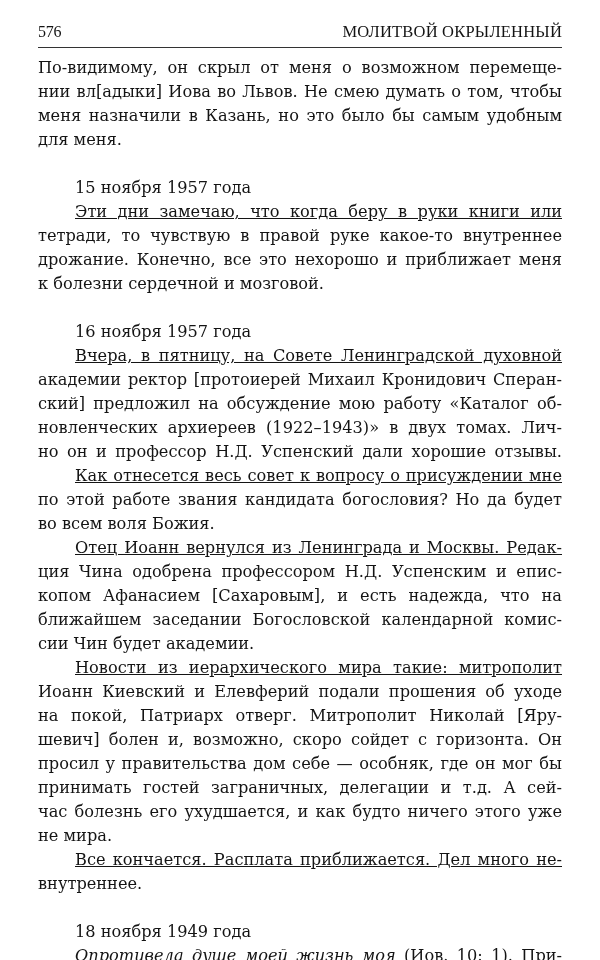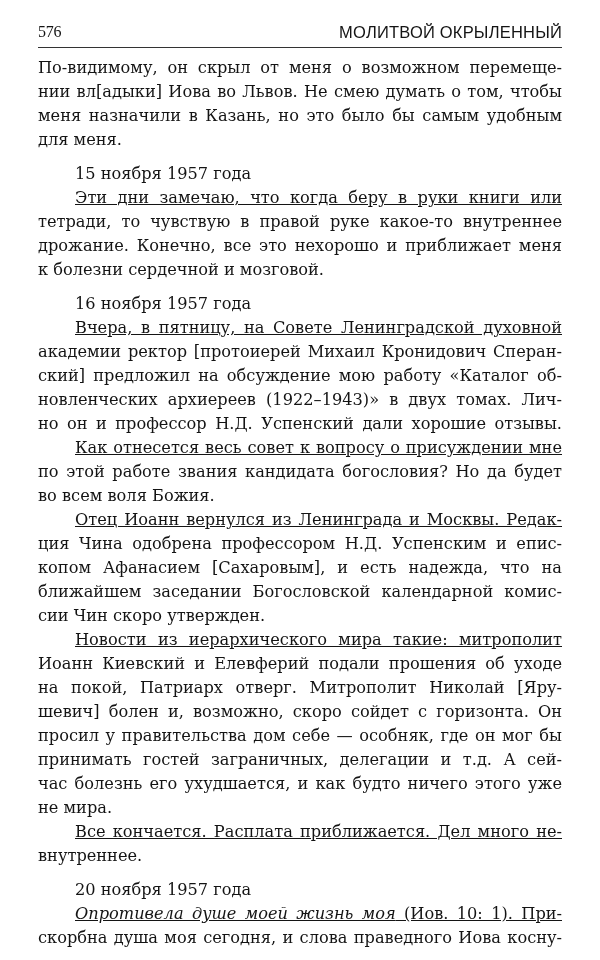--- a/index.html
+++ b/index.html
@@ -2,23 +2,23 @@
 <html><head>
 <meta charset="utf-8">
 <style>
   html, body { margin: 0; padding: 0; background: #ffffff; }
   body { width: 600px; height: 960px; overflow: hidden; position: relative; color: #141414;
          font-family: "DejaVu Serif", "Liberation Serif", serif; }
   .page { position: absolute; left: 38px; top: 20px; width: 524px; }
   .running-head { display: flex; justify-content: space-between; align-items: center;
                   height: 24px; border-bottom: 1.5px solid #333; padding-bottom: 3px; }
   .page-number { font-family: "Liberation Serif", serif; font-size: 16px; letter-spacing: -0.3px; }
-  .running-title { font-family: Liberation Sans, sans-serif; font-size: 16.5px; letter-spacing: 0.2px; }
+  .running-title { font-family: Liberation Serif, serif; font-size: 16.5px; letter-spacing: 0.2px; }
   .body-text { margin-top: 8px; font-size: 16.2px; line-height: 24px; }
-  .date { margin-top: 10px; text-indent: 37px; font-size: 16.2px; line-height: 24px; }
+  .date { margin-top: 24px; text-indent: 37px; font-size: 16.2px; line-height: 24px; }
   .line { display: block; text-align: justify; text-align-last: justify; white-space: nowrap; }
   .line.end { text-align-last: left; }
   .line.first { text-indent: 37px; text-decoration: underline; }
   .it { font-style: italic; }
   .section { margin-top: 0; }
 </style>
 </head>
 <body>
 
 <div class="page">
@@ -56,38 +56,38 @@
     <div class="section">
       <span class="line first">Как отнесется весь совет к вопросу о присуждении мне</span>
       <span class="line">по этой работе звания кандидата богословия? Но да будет</span>
       <span class="line end">во всем воля Божия.</span>
     </div>
     <div class="section">
       <span class="line first">Отец Иоанн вернулся из Ленинграда и Москвы. Редак-</span>
       <span class="line">ция Чина одобрена профессором Н.Д. Успенским и епис-</span>
       <span class="line">копом Афанасием [Сахаровым], и есть надежда, что на</span>
       <span class="line">ближайшем заседании Богословской календарной комис-</span>
-      <span class="line end">сии Чин скоро утвержден.</span>
+      <span class="line end">сии Чин будет академии.</span>
     </div>
     <div class="section">
       <span class="line first">Новости из иерархического мира такие: митрополит</span>
       <span class="line">Иоанн Киевский и Елевферий подали прошения об уходе</span>
       <span class="line">на покой, Патриарх отверг. Митрополит Николай [Яру-</span>
       <span class="line">шевич] болен и, возможно, скоро сойдет с горизонта. Он</span>
       <span class="line">просил у правительства дом себе — особняк, где он мог бы</span>
       <span class="line">принимать гостей заграничных, делегации и т.д. А сей-</span>
       <span class="line">час болезнь его ухудшается, и как будто ничего этого уже</span>
       <span class="line end">не мира.</span>
     </div>
     <div class="section">
       <span class="line first">Все кончается. Расплата приближается. Дел много не-</span>
       <span class="line end">внутреннее.</span>
     </div>
 
-    <div class="date">20 ноября 1957 года</div>
+    <div class="date">18 ноября 1949 года</div>
     <div class="section">
       <span class="line first"><span class="it">Опротивела душе моей жизнь моя</span><span> (Иов. 10: 1). При-</span></span>
       <span class="line">скорбна душа моя сегодня, и слова праведного Иова косну-</span>
 
     </div>
 
   </div>
 </div>
 
 </body></html>

